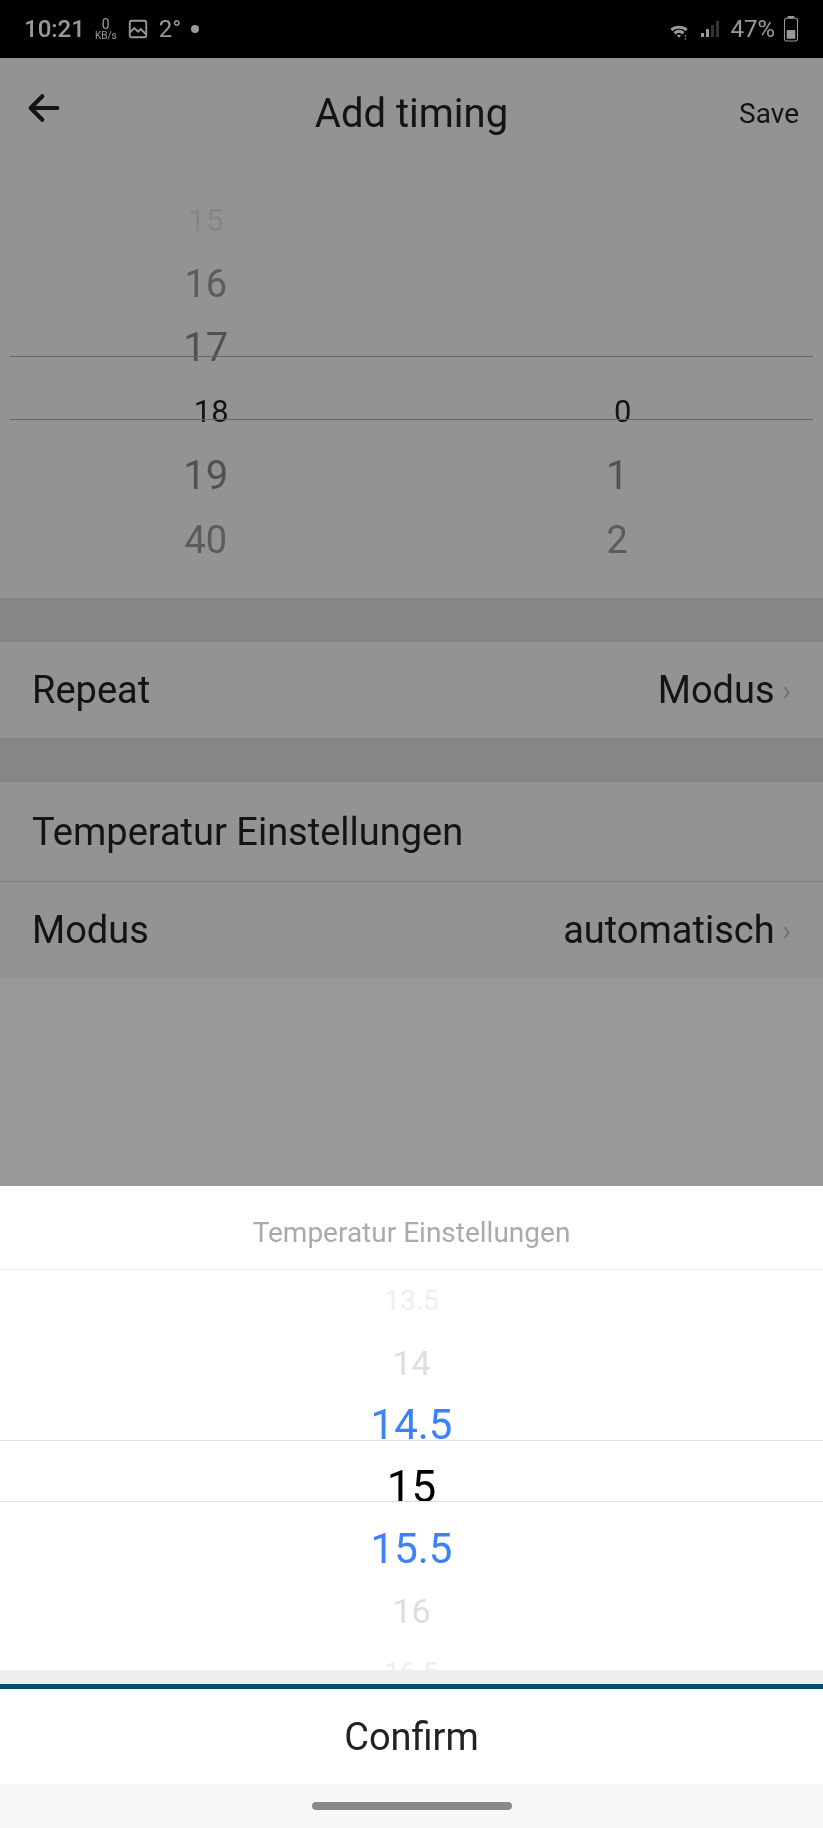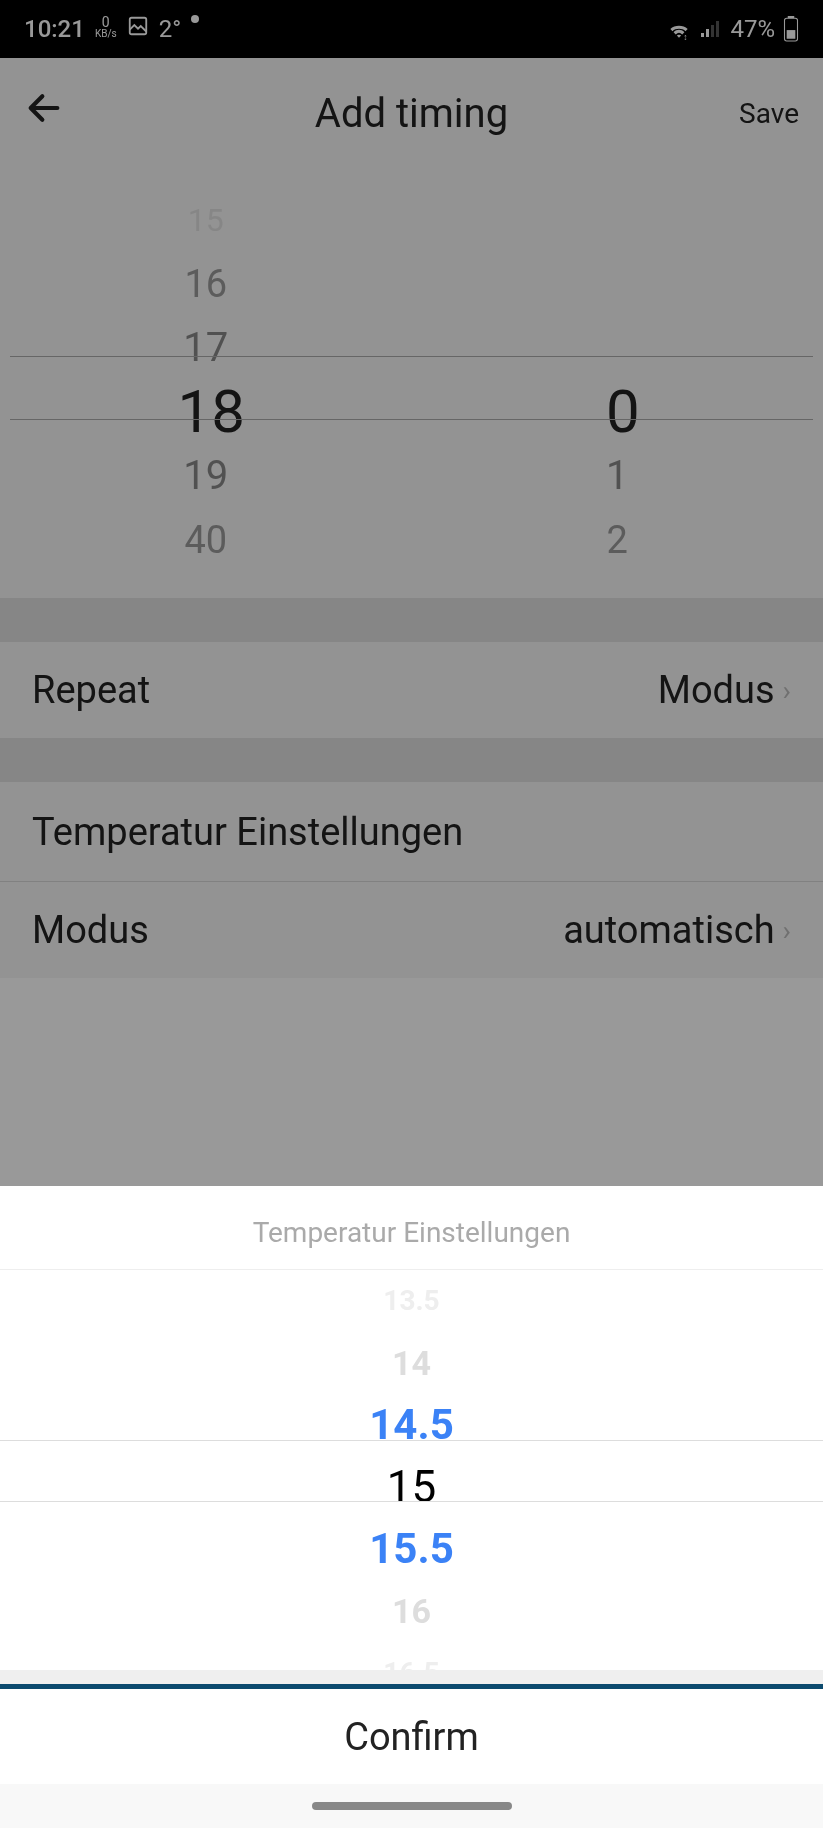--- a/index.html
+++ b/index.html
@@ -1,57 +1,57 @@
 <!DOCTYPE html>
 <html><head>
   <meta charset="utf-8">
   <style>
     * { margin: 0; padding: 0; box-sizing: border-box; font-family: -apple-system, BlinkMacSystemFont, 'Segoe UI', Roboto, sans-serif; }
     body { width: 823px; height: 1828px; background: #fff; position: relative; overflow: hidden; }
     
     .status-bar { height: 58px; background: #000; color: #fff; display: flex; align-items: center; justify-content: space-between; padding: 0 24px; font-size: 24px; }
-    .status-left { display: flex; gap: 10px; }
+    .status-left { display: flex; align-items: center; gap: 10px; }
     .status-right { display: flex; align-items: center; gap: 8px; }
     .status-time { font-weight: 500; }
     .status-small { font-size: 10px; line-height: 1; display: flex; flex-direction: column; align-items: center; }
     .status-small-top { font-size: 14px; }
     .status-icon { display: inline-flex; }
     
     .app-header { height: 110px; background: #f5f5f5; display: flex; align-items: center; padding: 12px 24px; position: relative; }
     .back-btn { font-size: 40px; color: #222; }
     .header-title { position: absolute; left: 50%; transform: translateX(-50%); font-size: 40px; color: #222; font-weight: 400; }
     .save-btn { margin-left: auto; font-size: 28px; color: #222; }
     
     .time-picker { background: #f5f5f5; padding: 20px 0 10px 0; }
     .picker-container { position: relative; height: 400px; overflow: hidden; }
     .picker-columns { display: flex; }
     .picker-col { flex: 1; text-align: center; }
     .picker-item { height: 64px; line-height: 64px; font-size: 38px; color: #999; }
     .picker-item.far { color: #ccc; font-size: 32px; opacity: 0.5; }
     .picker-item.near { color: #888; font-size: 40px; }
-    .picker-item.selected { color: #222; font-size: 60px; font-weight: 400; padding-left: 11px; }
+    .picker-item.selected { color: #222; font-size: 31px; font-weight: 400; padding-left: 11px; }
     .picker-lines { position: absolute; left: 10px; right: 10px; top: 168px; height: 64px; border-top: 1px solid #aaa; border-bottom: 1px solid #aaa; pointer-events: none; }
     
     .spacer { height: 44px; background: #e0e0e0; }
     
     .list-row { height: 96px; background: #f5f5f5; display: flex; align-items: center; padding: 0 32px; justify-content: space-between; }
     .list-label { font-size: 38px; color: #222; }
     .list-value { font-size: 38px; color: #222; display: flex; align-items: center; gap: 8px; }
     .chevron { color: #bbb; font-size: 28px; }
     
     .section-header { height: 100px; background: #f5f5f5; display: flex; align-items: center; padding: 0 32px; font-size: 38px; color: #222; border-bottom: 1px solid #d8d8d8; }
     
     .overlay { position: absolute; top: 0; left: 0; right: 0; bottom: 0; background: rgba(0,0,0,0.4); z-index: 10; }
     
     .bottom-sheet { position: absolute; bottom: 0; left: 0; right: 0; background: #fff; z-index: 20; }
     .sheet-title { text-align: center; padding: 30px 0 20px 0; font-size: 28px; color: #aaa; border-bottom: 1px solid #eee; }
     
     .temp-picker { position: relative; height: 400px; overflow: hidden; }
     .temp-col { text-align: center; }
-    .temp-item { height: 62px; line-height: 62px; font-size: 38px; color: #bbb; font-weight: bold; }
+    .temp-item { height: 62px; line-height: 62px; font-size: 38px; color: #bbb; }
     .temp-item.far { color: #eee; font-size: 28px; }
     .temp-item.med { color: #ddd; font-size: 34px; }
     .temp-item.near { color: #3b82f6; font-size: 42px; }
     .temp-item.selected { color: #000; font-size: 44px; font-weight: 400; }
     .temp-lines { position: absolute; left: 0; right: 0; top: 170px; height: 62px; border-top: 1px solid #ddd; border-bottom: 1px solid #ddd; pointer-events: none; }
     
     .confirm-bar { height: 100px; display: flex; align-items: center; justify-content: center; font-size: 38px; color: #222; border-top: 5px solid #0c4a6e; }
     
     .nav-bar { height: 44px; background: #f8f8f8; display: flex; align-items: center; justify-content: center; }
     .nav-handle { width: 200px; height: 8px; background: #888; border-radius: 4px; }

